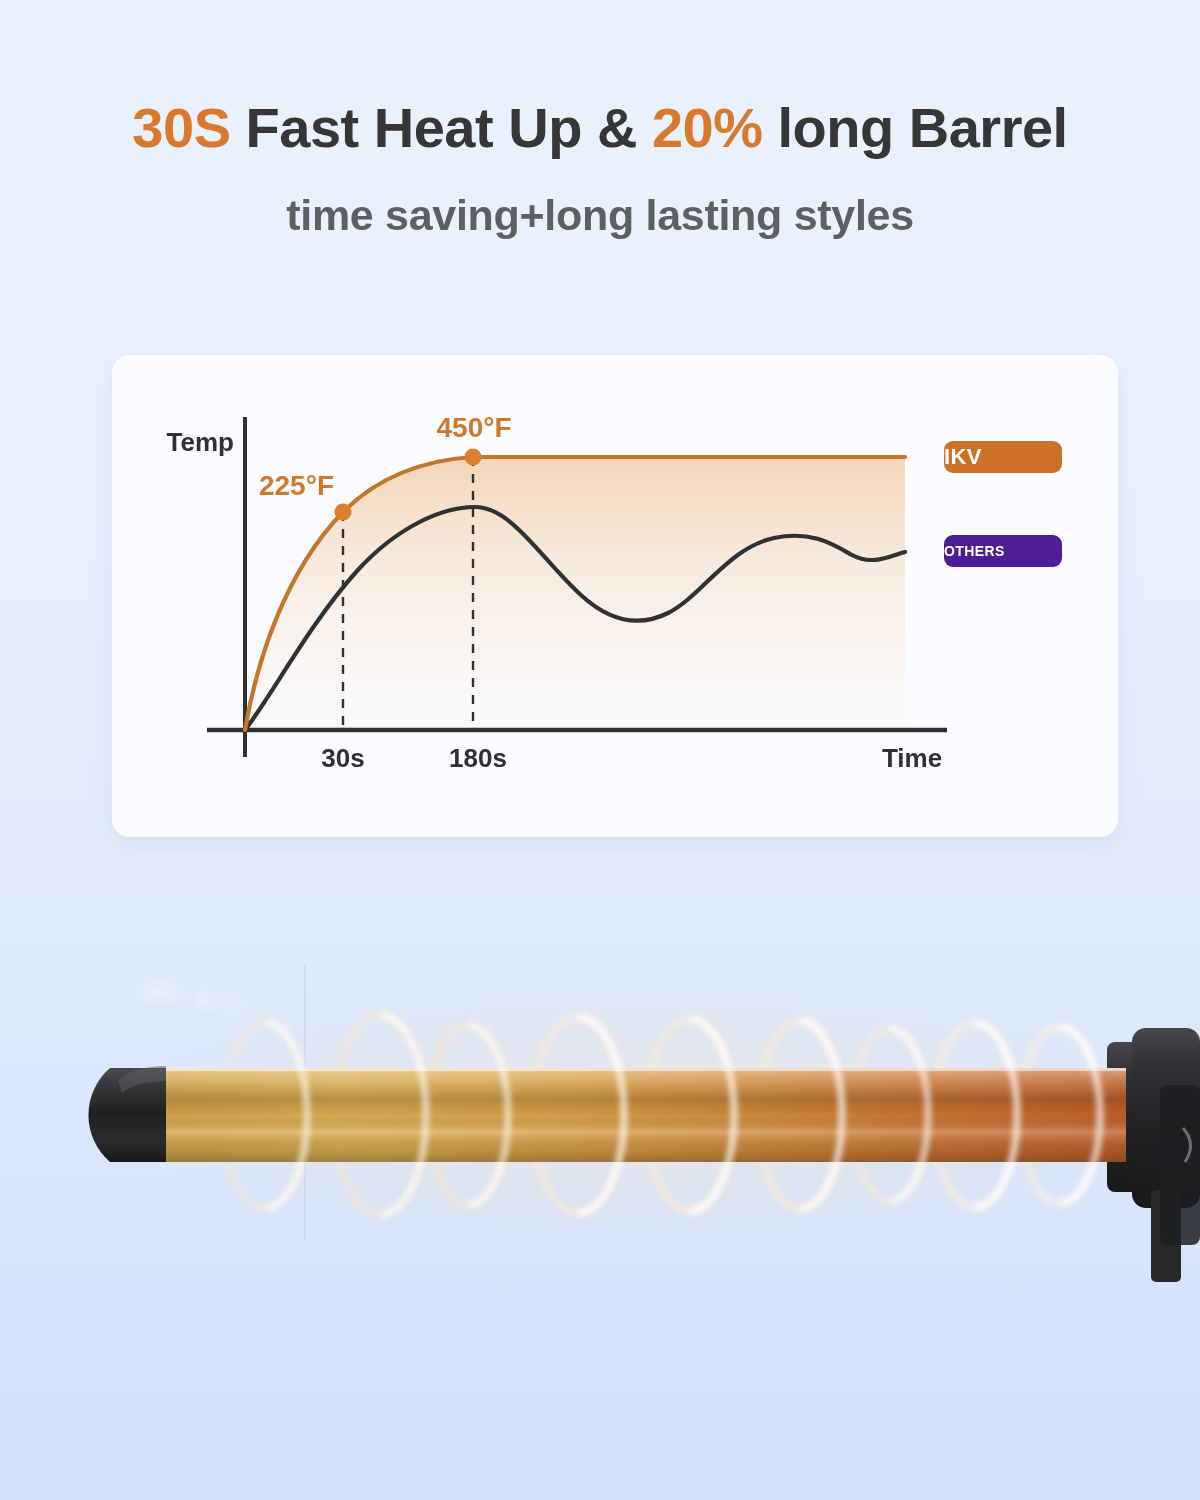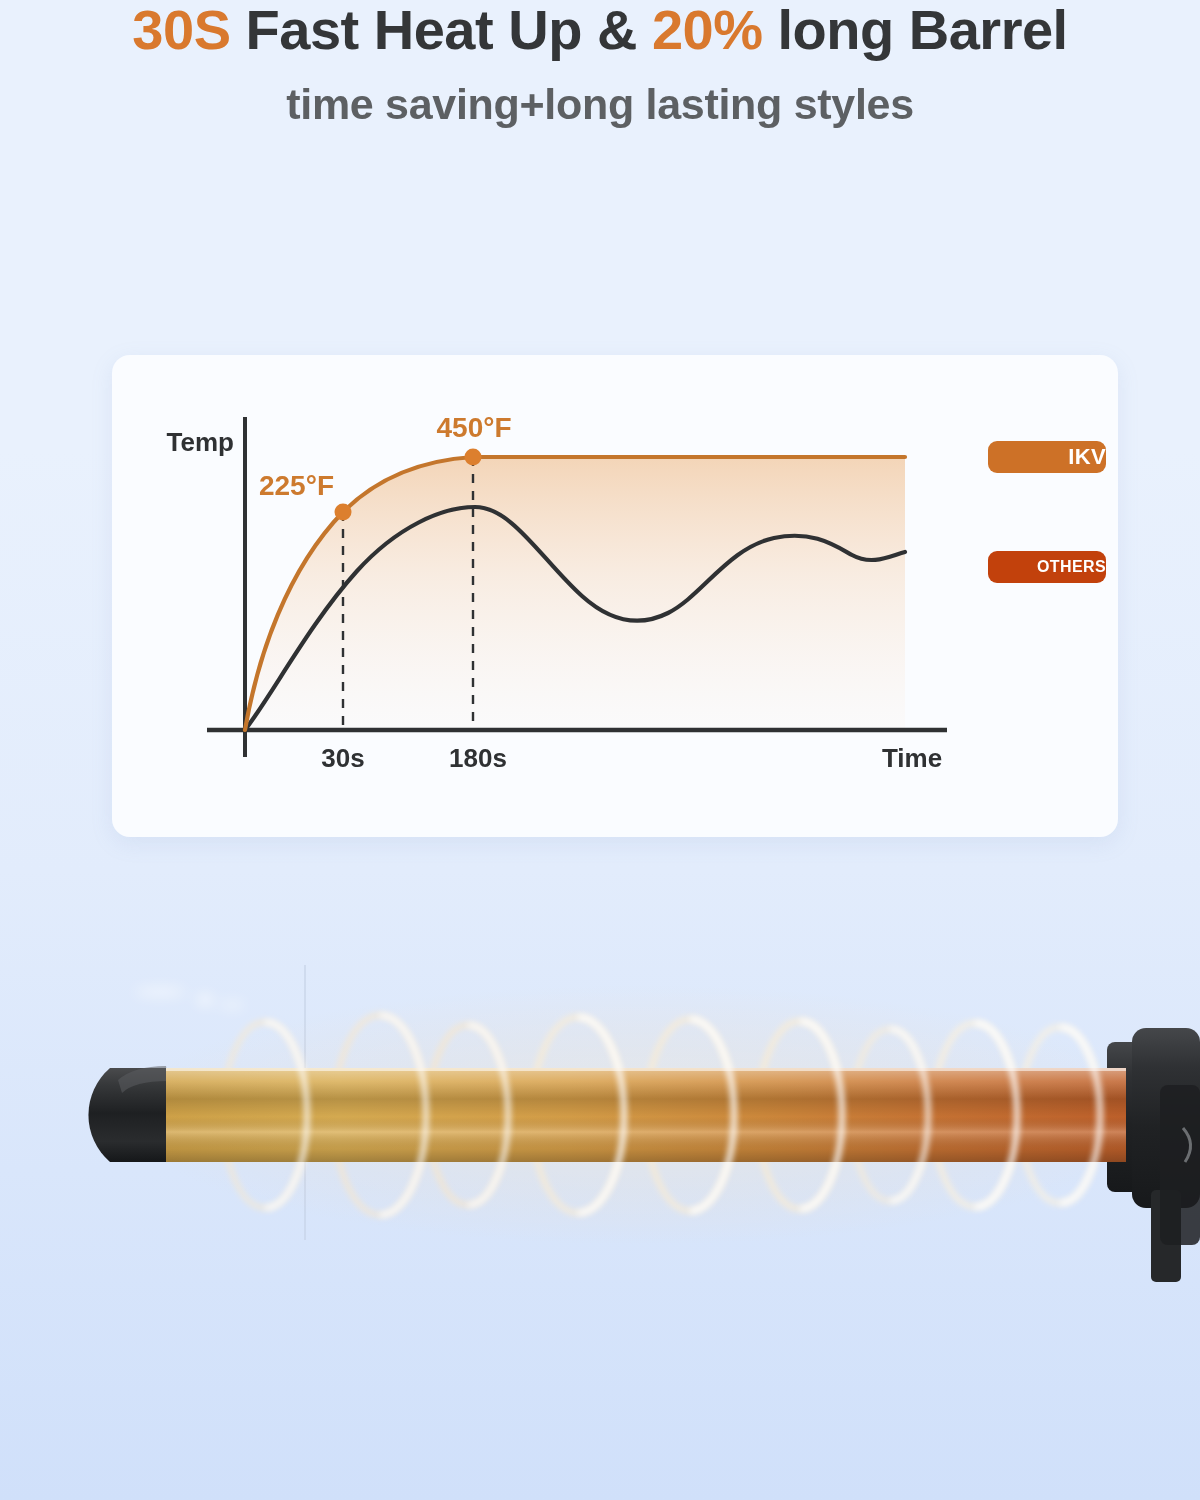--- a/index.html
+++ b/index.html
@@ -23,30 +23,31 @@
   
   .header {
     position: absolute;
     left: 0;
     top: 0;
     width: 1200px;
     text-align: center;
   }
   .headline {
     margin: 0;
+    padding-top: 98px;
     font-size: 56px;
     font-weight: 700;
     letter-spacing: -0.5px;
     color: #343638;
     line-height: 1.06;
     white-space: nowrap;
   }
   .headline .accent { color: #d9792e; }
   .subline {
-    margin: 0;
+    margin: 13px;
     padding-top: 22px;
     font-size: 43px;
     font-weight: 600;
     color: #5d6063;
     letter-spacing: -0.3px;
     line-height: 1.08;
     white-space: nowrap;
   }
 
   
@@ -74,38 +75,37 @@
     position: absolute;
     left: 832px;
     top: 0;
     width: 160px;
     height: 482px;
   }
   .badge {
     position: absolute;
     display: flex;
     align-items: center;
-    justify-content: flex-end;
+    justify-content: flex-start;
     height: 32px;
     width: 118px;
     border-radius: 9px;
     font-size: 22px;
     font-weight: 700;
     color: #ffffff;
     letter-spacing: 0.4px;
-    margin-left: 44px;
   }
   .badge-ikv {
     top: 86px;
     background: #cd7127;
   }
   .badge-others {
-    top: 196px;
-    background: #c2410c;
-    font-size: 16px;
+    top: 180px;
+    background: #4c1d95;
+    font-size: 14px;
   }
 
   
   .product {
     position: absolute;
     left: 0;
     top: 940px;
     width: 1200px;
     height: 420px;
   }

